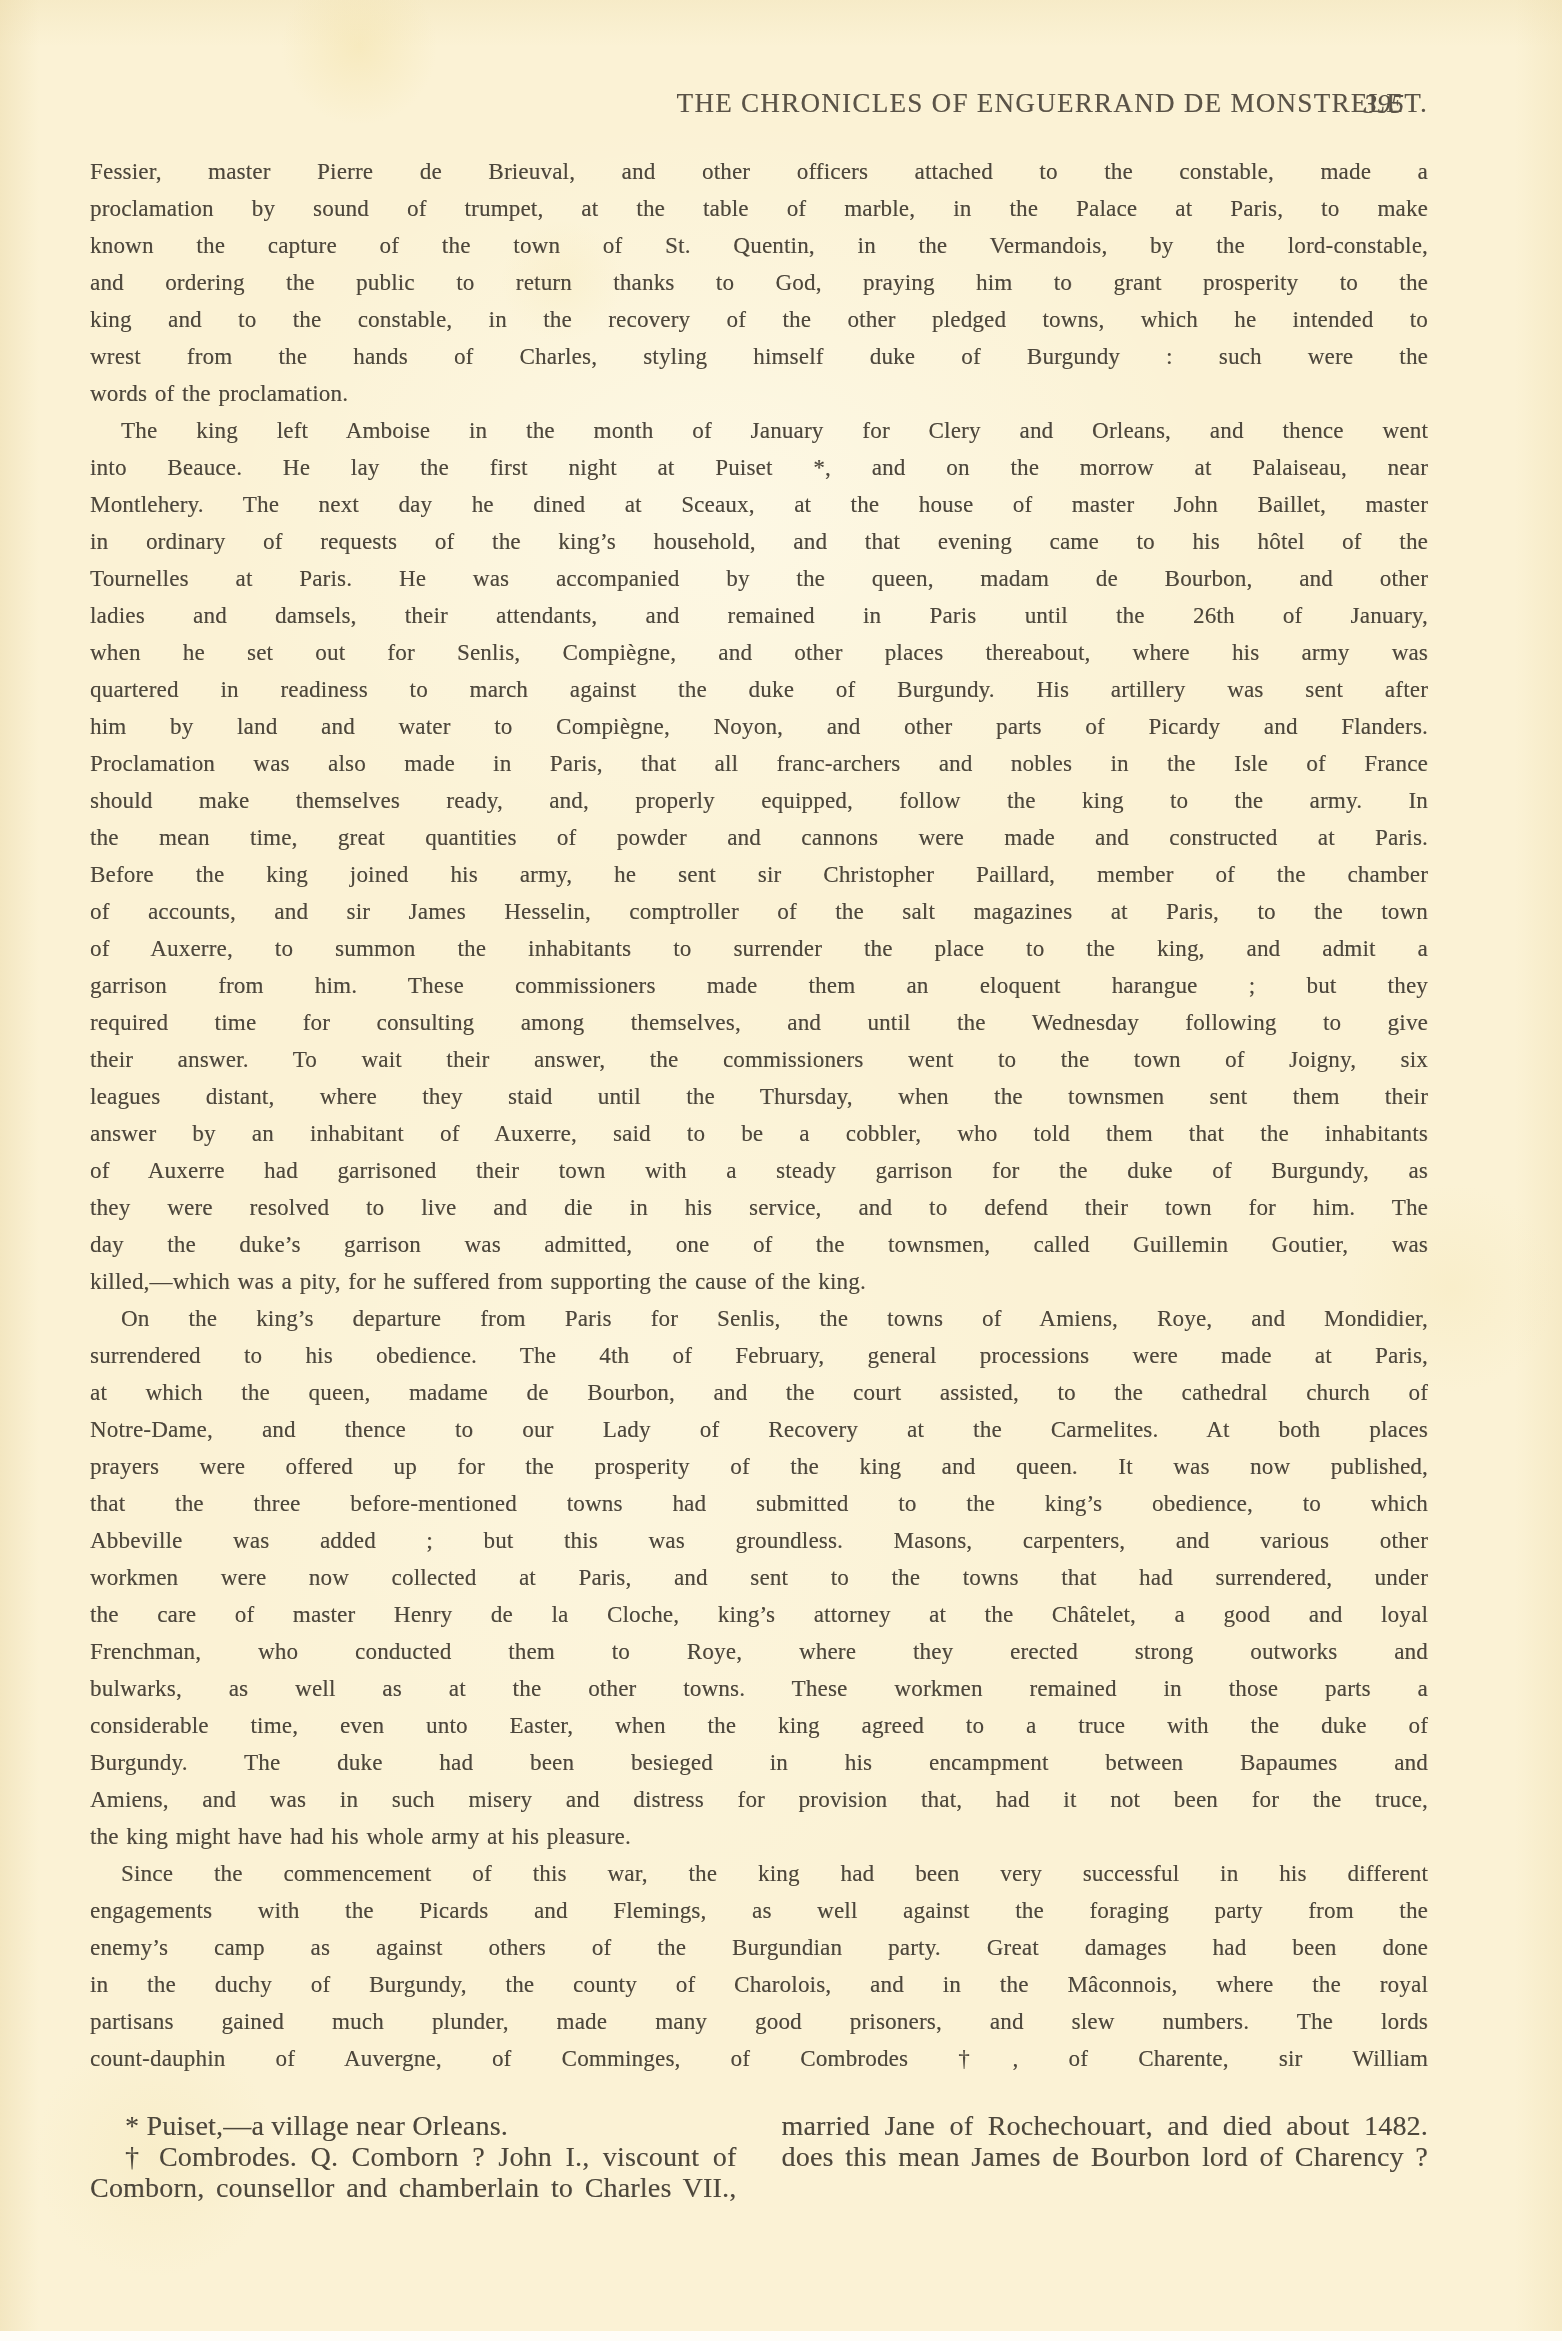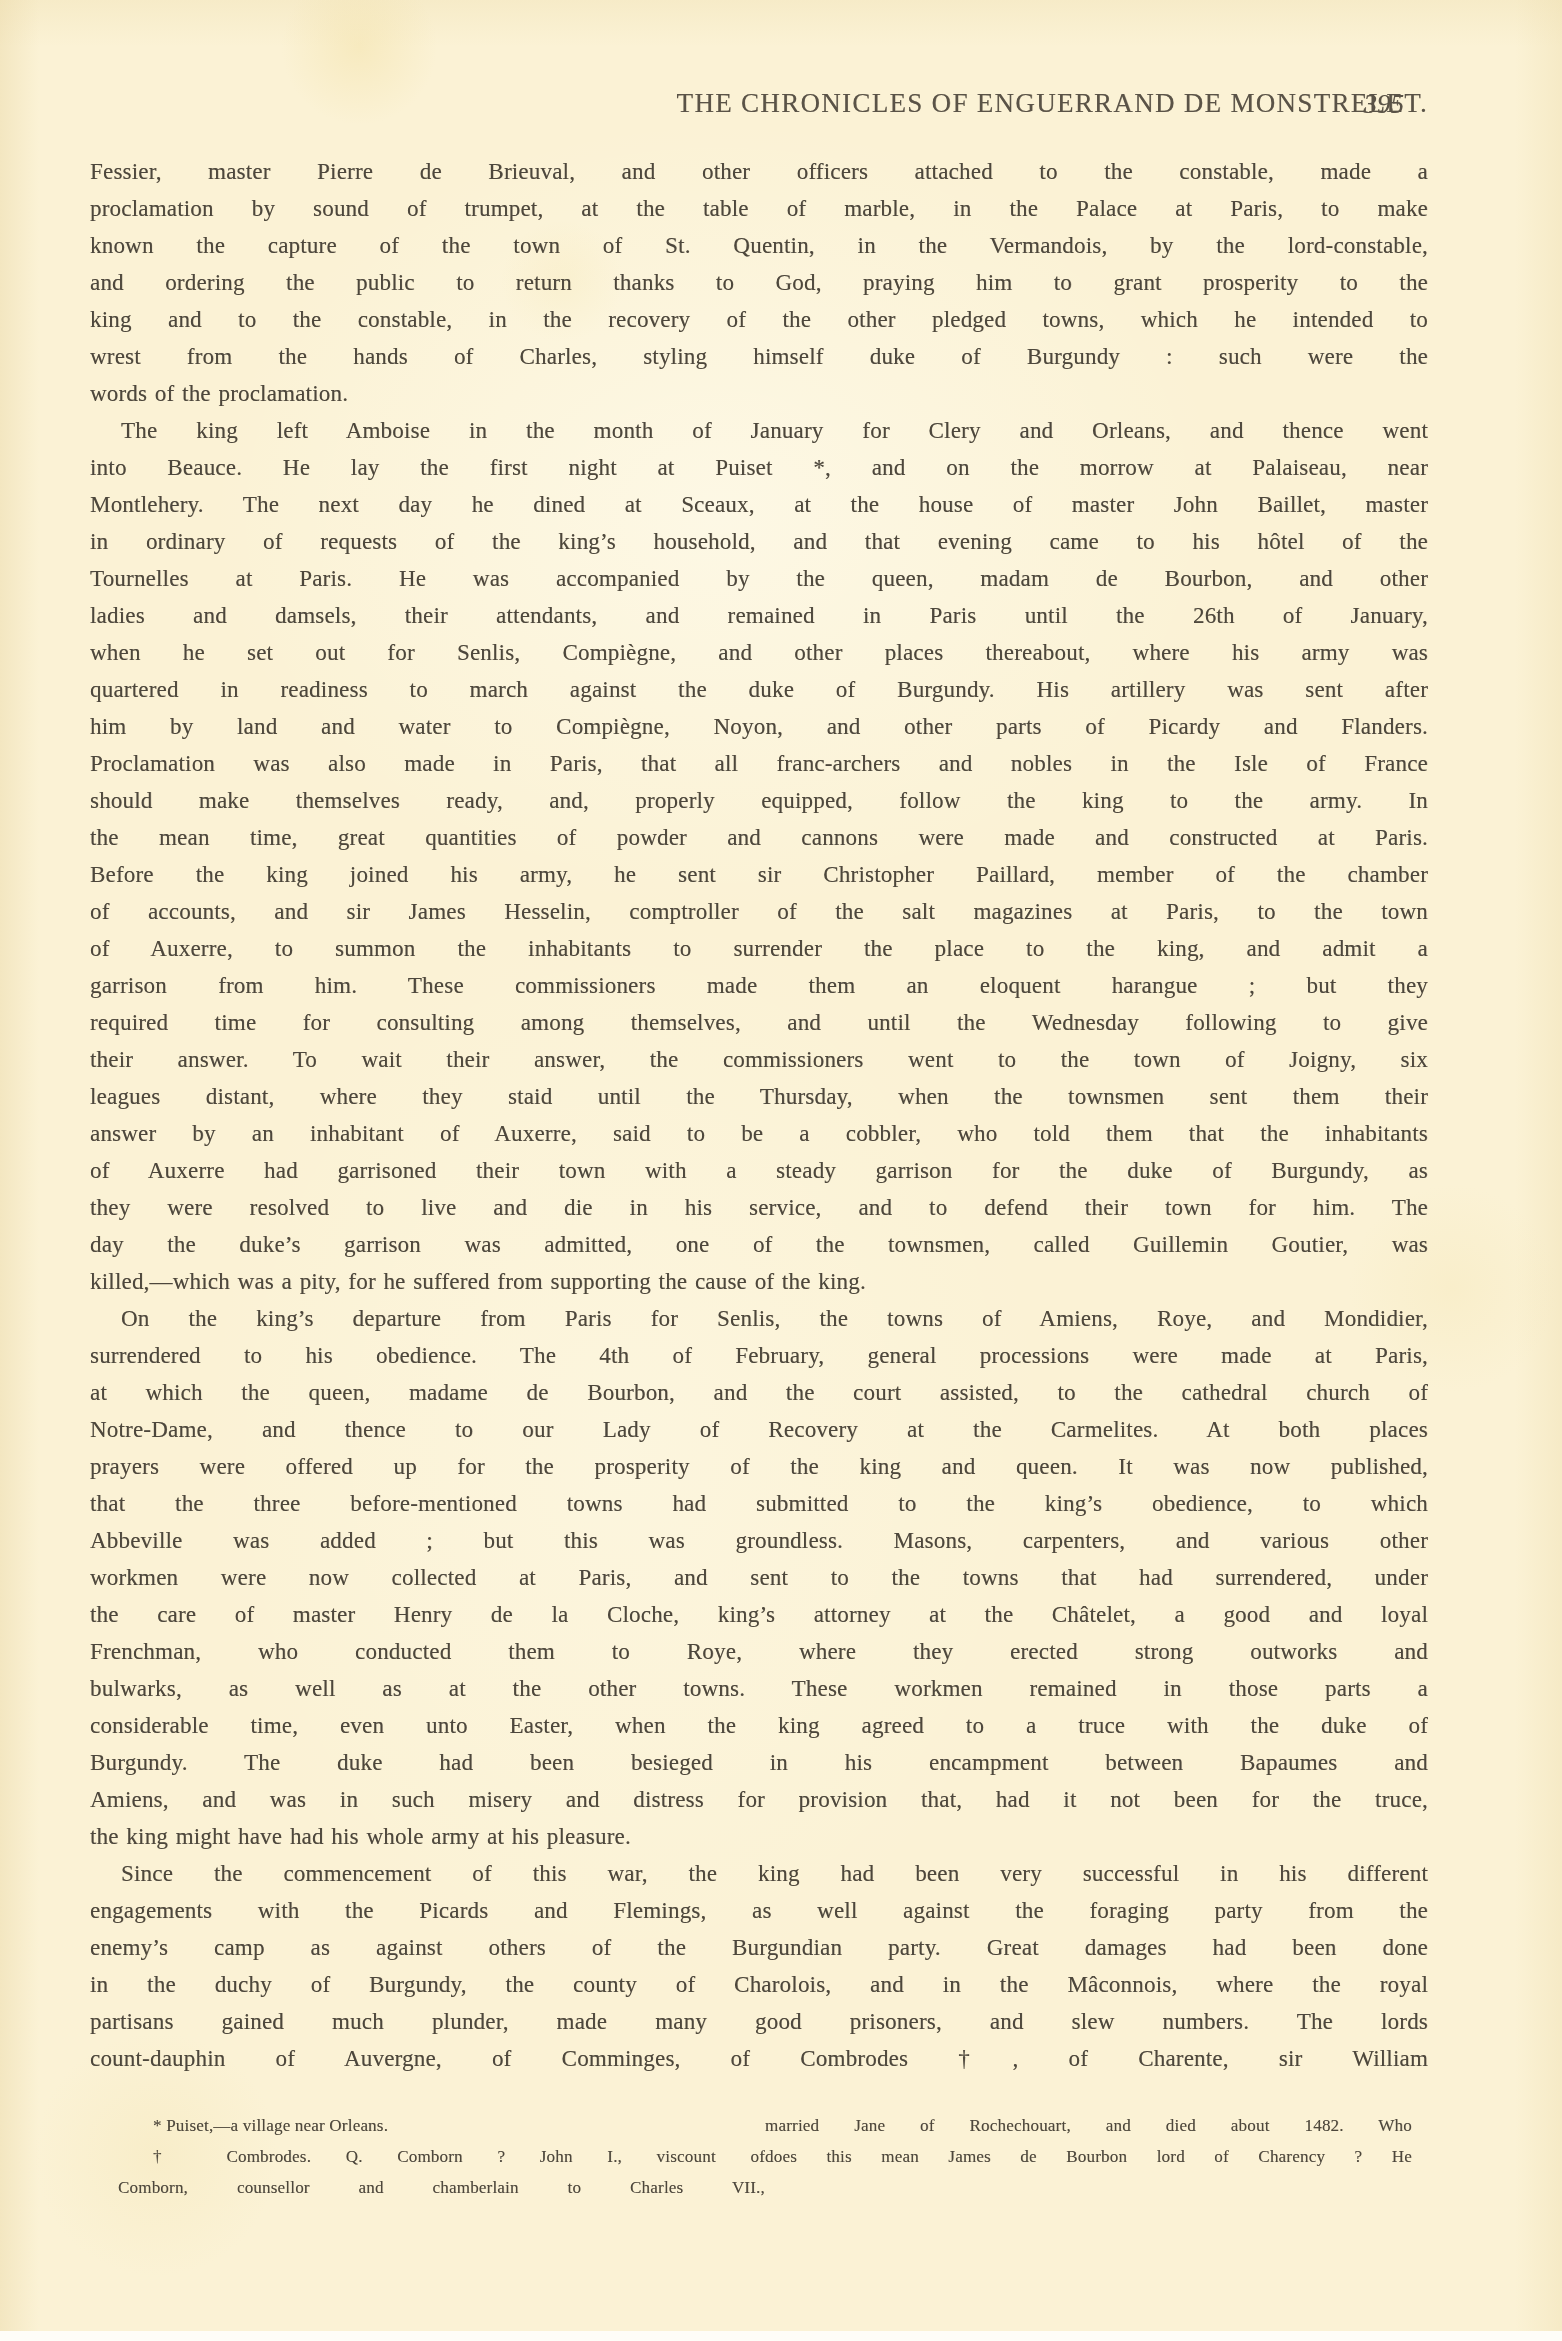--- a/index.html
+++ b/index.html
@@ -74,26 +74,26 @@
   }
   .line.ragged {
     text-align: left;
     text-align-last: left;
   }
   .line.indent { text-indent: 31px; }
   .footnotes {
     position: absolute;
     top: 2110px; left: 90px; width: 1338px;
     display: flex;
-    font-size: 17px;
+    gap: 45px;
+    font-size: 28px;
     line-height: 31px;
     letter-spacing: 0.2px;
     color: var(--ink);
     text-shadow: 0.3px 0.3px 0.4px rgba(80,72,58,0.4);
-    margin-left: 28px;
   }
   .fn-col { width: 647px; }
   .fn-col .line { height: 31px; }
   .fn-col .line.indent { text-indent: 35px; }
   .bottom-edge {
     position: absolute;
     left: 0; bottom: 0; width: 100%; height: 11.3px;
     background: #fefdf8;
   }
 </style>

